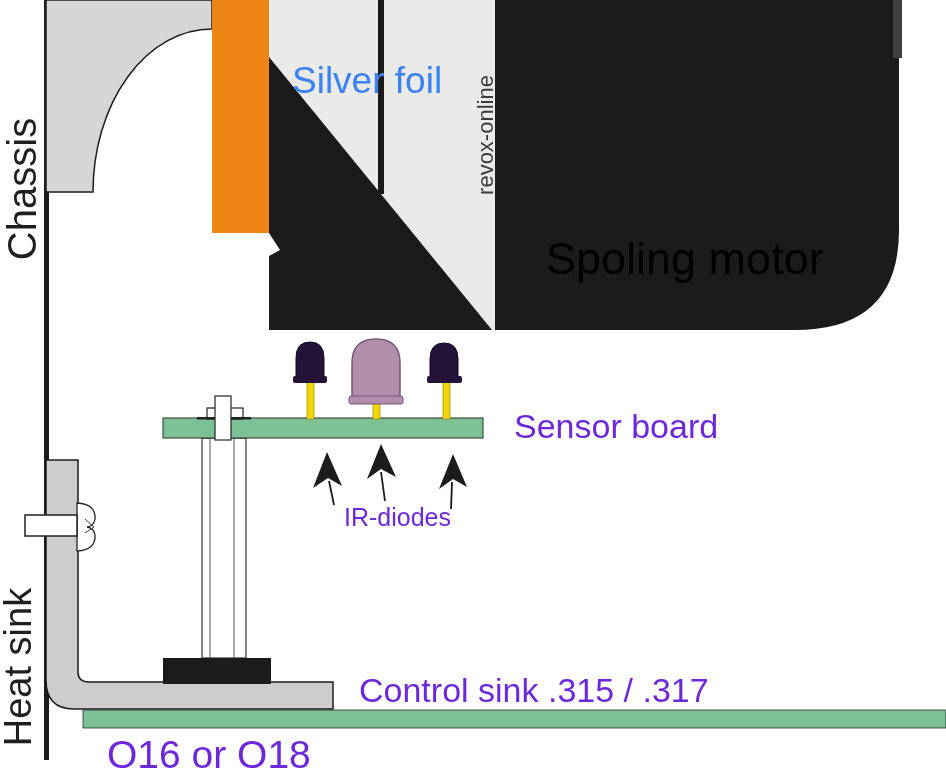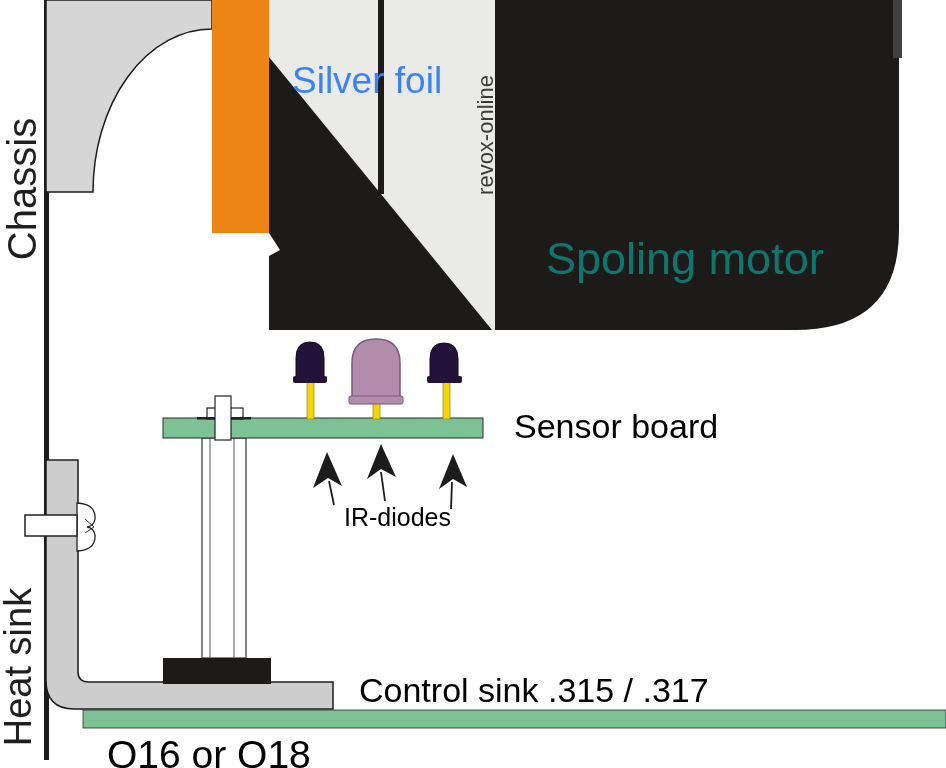--- a/index.html
+++ b/index.html
@@ -4,28 +4,28 @@
 <style>
   html,body { margin:0; padding:0; background:#ffffff; }
   .canvas {
     position:relative; width:946px; height:768px;
     background:#ffffff; overflow:hidden;
     font-family:"Liberation Sans", sans-serif;
   }
   .diagram-svg { position:absolute; left:0; top:0; }
   .lbl {
     position:absolute; white-space:nowrap; line-height:1;
-    color:#000000; letter-spacing:0;
+    color:#6d28d9; letter-spacing:0;
   }
   .vlbl {
     position:absolute; white-space:nowrap; line-height:1;
     color:#1f1f1f;
     transform:translate(-50%,-50%) rotate(-90deg);
   }
-  .light { color:#0f766e; }
+  .light { color:#000000; }
   .watermark { color:#3a3a3a; }
 </style>
 </head>
 <body>
 
 <div class="canvas">
 
   <svg class="diagram-svg" width="946" height="768" viewBox="0 0 946 768">
 
     <rect x="44" y="0" width="5" height="760" fill="#1c1c1c"></rect>

